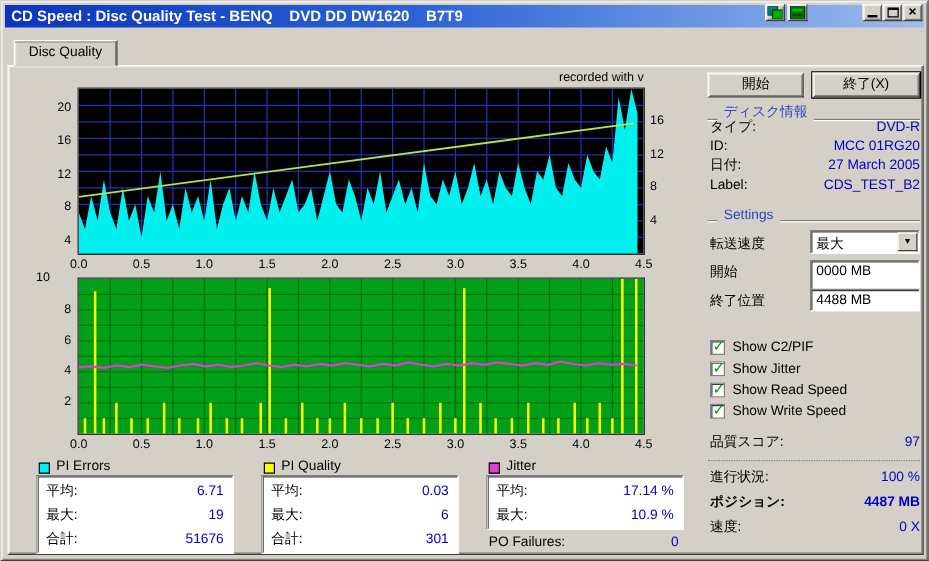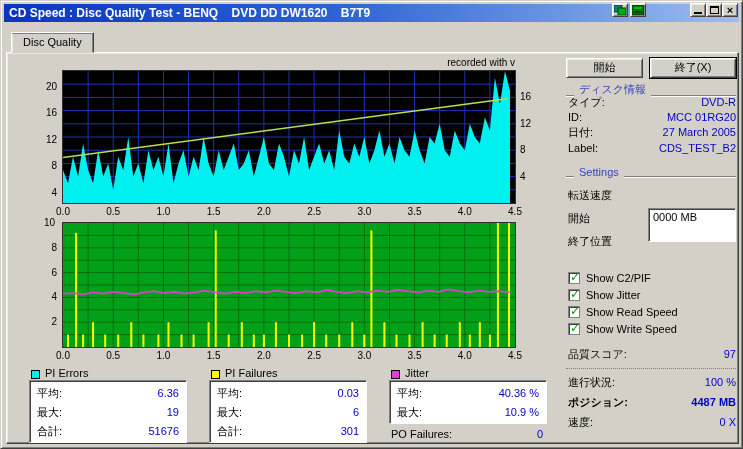--- a/index.html
+++ b/index.html
@@ -222,21 +222,21 @@
         <line x1="396.8" y1="124" x2="396.8" y2="99.2" stroke="#FFFF00" stroke-width="2"></line>
         <line x1="406.8" y1="124" x2="406.8" y2="111.6" stroke="#FFFF00" stroke-width="2"></line>
         <line x1="416.8" y1="124" x2="416.8" y2="99.2" stroke="#FFFF00" stroke-width="2"></line>
         <line x1="426.9" y1="124" x2="426.9" y2="111.6" stroke="#FFFF00" stroke-width="2"></line>
         <line x1="434.9" y1="124" x2="434.9" y2="0.0" stroke="#FFFF00" stroke-width="2"></line>
         <line x1="446.0" y1="124" x2="446.0" y2="0.0" stroke="#FFFF00" stroke-width="2"></line>
         <polyline points="0.0,70.7 10.1,70.1 20.3,71.3 30.4,69.4 40.6,70.7 50.7,68.8 60.9,70.1 71.0,71.3 81.2,69.4 91.3,68.2 101.4,70.1 111.6,68.8 121.7,70.7 131.9,69.4 142.0,67.6 152.2,69.4 162.3,70.7 172.5,68.8 182.6,70.1 192.8,68.2 202.9,69.4 213.0,67.6 223.2,68.8 233.3,70.1 243.5,68.2 253.6,69.4 263.8,67.0 273.9,68.8 284.1,70.1 294.2,68.2 304.3,69.4 314.5,67.6 324.6,68.8 334.8,67.0 344.9,68.2 355.1,69.4 365.2,67.6 375.4,68.8 385.5,66.3 395.7,68.2 405.8,69.4 415.9,67.6 426.1,68.8 436.2,68.2 446.4,69.4" fill="none" stroke="#E23BD8" stroke-width="1.8"></polyline>
       </svg>
   </div>
   <div class="ticks" style="left:34px;top:222px;width:24px;height:124px;">
-      <span class="tick-label" style="top: -6px; right: 4px;">10</span>
+      <span class="tick-label" style="top: -6px; right: 19px;">10</span>
       <span class="tick-label" style="top: 18.8px; right: 2px;">8</span>
       <span class="tick-label" style="top: 43.6px; right: 2px;">6</span>
       <span class="tick-label" style="top: 68.4px; right: 2px;">4</span>
       <span class="tick-label" style="top: 93.2px; right: 2px;">2</span>
     </div>
   <div class="ticks" style="left:62px;top:349px;width:452px;height:12px;">
       <span class="tick-label" style="left: -10px; top: 0px; width: 20px; text-align: center;">0.0</span>
       <span class="tick-label" style="left: 40.2222px; top: 0px; width: 20px; text-align: center;">0.5</span>
       <span class="tick-label" style="left: 90.4444px; top: 0px; width: 20px; text-align: center;">1.0</span>
       <span class="tick-label" style="left: 140.667px; top: 0px; width: 20px; text-align: center;">1.5</span>
@@ -246,55 +246,55 @@
       <span class="tick-label" style="left: 341.556px; top: 0px; width: 20px; text-align: center;">3.5</span>
       <span class="tick-label" style="left: 391.778px; top: 0px; width: 20px; text-align: center;">4.0</span>
       <span class="tick-label" style="left: 442px; top: 0px; width: 20px; text-align: center;">4.5</span>
     </div>
 
   <span class="legend-swatch" style="left: 30px; top: 369px; background: rgb(0, 240, 240);"></span>
   <span class="legend-title" style="left:44px;top:366px;">PI Errors</span>
   <div class="legend-box" style="left:28px;top:379px;width:158px;height:63px;">
     <div class="stat-row">
         <span>平均:</span>
-        <span class="stat-value">6.36</span>
+        <span class="stat-value">6.71</span>
       </div>
     <div class="stat-row">
         <span>最大:</span>
         <span class="stat-value">19</span>
       </div>
     <div class="stat-row">
         <span>合計:</span>
         <span class="stat-value">51676</span>
       </div>
   </div>
 
   <span class="legend-swatch" style="left: 210px; top: 369px; background: rgb(255, 255, 0);"></span>
-  <span class="legend-title" style="left:224px;top:366px;">PI Failures</span>
+  <span class="legend-title" style="left:224px;top:366px;">PI Quality</span>
   <div class="legend-box" style="left:208px;top:379px;width:158px;height:63px;">
     <div class="stat-row">
         <span>平均:</span>
         <span class="stat-value">0.03</span>
       </div>
     <div class="stat-row">
         <span>最大:</span>
         <span class="stat-value">6</span>
       </div>
     <div class="stat-row">
         <span>合計:</span>
         <span class="stat-value">301</span>
       </div>
   </div>
 
   <span class="legend-swatch" style="left: 390px; top: 369px; background: rgb(226, 59, 216);"></span>
   <span class="legend-title" style="left:404px;top:366px;">Jitter</span>
   <div class="legend-box" style="left:388px;top:379px;width:158px;height:44px;">
     <div class="stat-row">
         <span>平均:</span>
-        <span class="stat-value">40.36 %</span>
+        <span class="stat-value">17.14 %</span>
       </div>
     <div class="stat-row">
         <span>最大:</span>
         <span class="stat-value">10.9 %</span>
       </div>
   </div>
   <div class="po-row" style="left:390px;top:427px;width:152px;">
     <span>PO Failures:</span>
     <span class="stat-value">0</span>
   </div>
@@ -326,29 +326,36 @@
 
   <div class="group-title" style="left:565px;top:165px;width:170px;">
     <span class="line pre"></span>
     <span>Settings</span>
     <span class="line"></span>
   </div>
 
   <div class="kv-row" style="top:188px;">
       <span class="kv-label">転送速度</span>
     </div>
+  <div class="field combo" style="left:647px;top:183px;width:88px;height:19px;">
+    <span>最大</span>
+    <span class="arrow-btn">
+        <span>▼</span>
+      </span>
+  </div>
 
   <div class="kv-row" style="top:211px;">
       <span class="kv-label">開始</span>
     </div>
   <div class="field" style="left:647px;top:207px;width:88px;height:34px;">0000 MB</div>
 
   <div class="kv-row" style="top:234px;">
       <span class="kv-label">終了位置</span>
     </div>
+  <div class="field" style="left:647px;top:230px;width:88px;height:18px;">4488 MB</div>
 
   <div class="checkbox-row" style="top:270px;"><span class="checkbox checked"></span><span class="checkbox-label">Show C2/PIF</span></div>
   <div class="checkbox-row" style="top:287px;"><span class="checkbox checked"></span><span class="checkbox-label">Show Jitter</span></div>
   <div class="checkbox-row" style="top:321px;"><span class="checkbox checked"></span><span class="checkbox-label">Show Write Speed</span></div>
   <div class="checkbox-row" style="top:304px;"><span class="checkbox checked"></span><span class="checkbox-label">Show Read Speed</span></div>
 
   <div class="kv-row" style="top:347px;">
       <span class="kv-label">品質スコア:</span>
       <span class="kv-value">97</span>
     </div>

